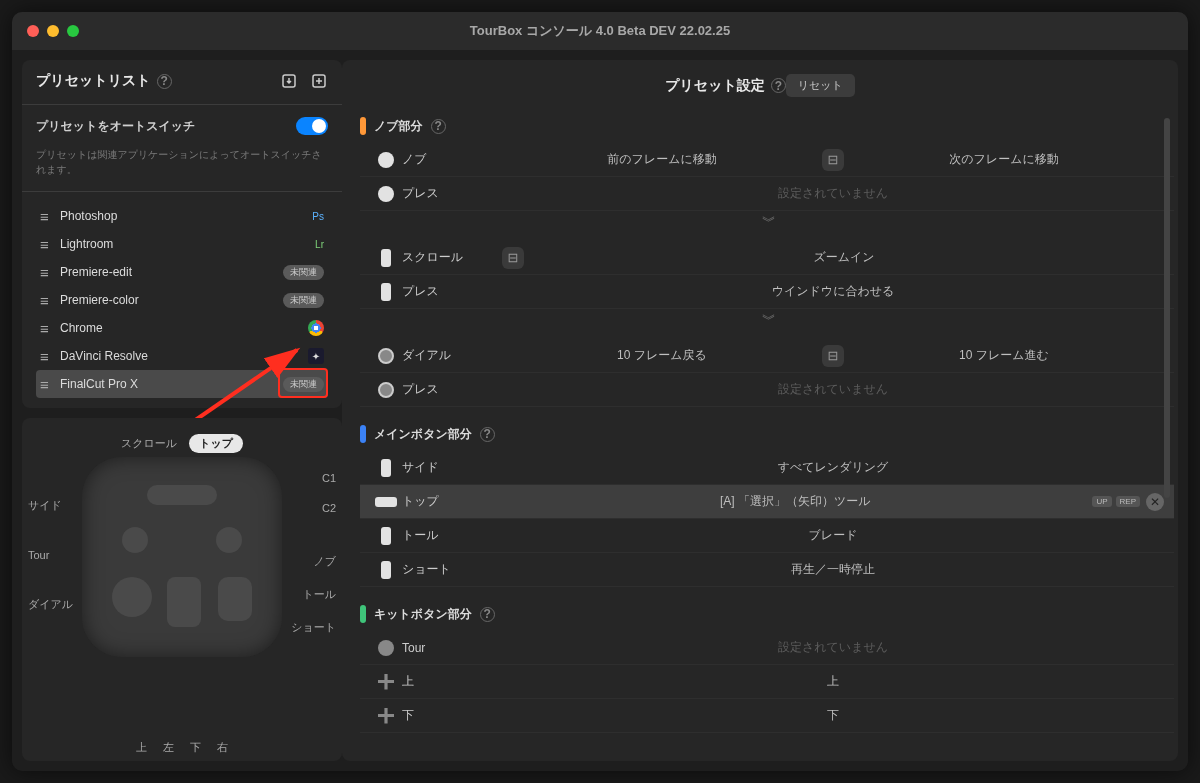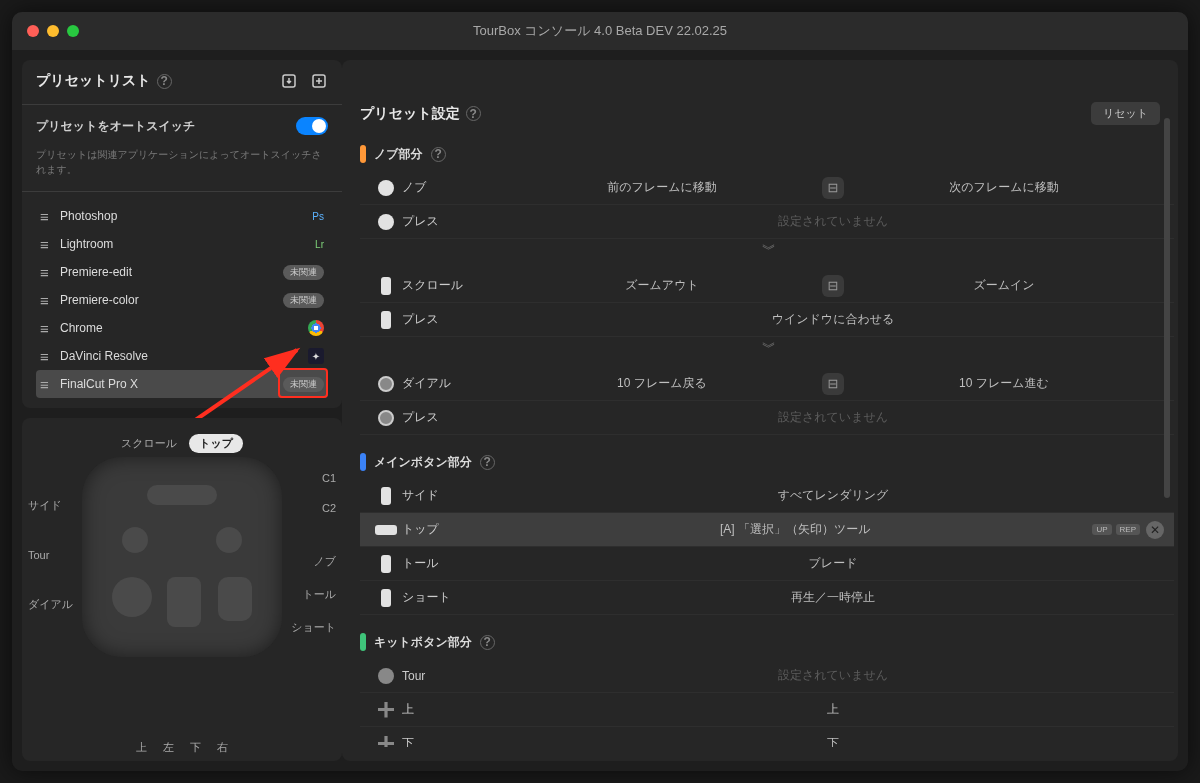--- a/index.html
+++ b/index.html
@@ -2,21 +2,21 @@
 <html><head>
 <meta charset="utf-8">
 <style>
   * { margin:0; padding:0; box-sizing:border-box; font-family:-apple-system,BlinkMacSystemFont,"Hiragino Sans",sans-serif; }
   body { background:#1a1a1a; width:1200px; height:783px; overflow:hidden; padding:12px; }
   .window { width:100%; height:100%; background:#1e1e1e; border-radius:10px; box-shadow:0 0 24px rgba(0,0,0,.6); display:flex; flex-direction:column; overflow:hidden; }
   .titlebar { height:38px; background:#2b2b2b; display:flex; align-items:center; padding:0 15px; position:relative; }
   .traffic { display:flex; gap:8px; }
   .tlight { width:12px; height:12px; border-radius:50%; }
   .tred{background:#ff5f57;} .tyellow{background:#febc2e;} .tgreen{background:#28c840;}
-  .wtitle { position:absolute; left:0; right:0; text-align:center; font-size:13px; color:#a8a8a8; font-weight:400; pointer-events:none; }
+  .wtitle { position:absolute; left:0; right:0; text-align:center; font-size:13px; color:#a8a8a8; font-weight:700; pointer-events:none; }
   .body { flex:1; display:flex; padding:10px; min-height:0; }
   .left { width:320px; display:flex; flex-direction:column; gap:10px; }
   .panel { background:#262626; border-radius:8px; }
   .presetlist { padding:12px 14px 4px 14px; display:flex; flex-direction:column; }
   .pl-head { display:flex; align-items:center; justify-content:space-between; margin-bottom:10px; }
   .pl-title { font-size:14px; color:#e8e8e8; font-weight:600; display:flex; align-items:center; gap:6px; }
   .help { font-size:12px; color:#888; border:1px solid #666; border-radius:50%; width:15px; height:15px; display:inline-flex; align-items:center; justify-content:center; }
   .pl-actions { display:flex; gap:12px; color:#ccc; }
   .iconbtn { width:18px; height:18px; display:flex; align-items:center; justify-content:center; cursor:pointer; }
   .hr { height:1px; background:#3c3c3c; margin:4px -14px; }
@@ -43,21 +43,21 @@
   .chip { background:#e8e8e8; color:#222; font-size:11px; padding:2px 10px; border-radius:10px; font-weight:600; }
   .dev-lbl { font-size:11px; color:#aaa; }
   .device-img { width:200px; height:200px; margin:0 auto; background:#3a3a3a; border-radius:40px; position:relative; box-shadow:inset 0 0 20px rgba(0,0,0,.5); }
   .device-img::before{content:"";position:absolute;top:28px;left:50%;transform:translateX(-50%);width:70px;height:20px;border-radius:10px;background:#4a4a4a;}
   .dcircle{position:absolute;width:26px;height:26px;border-radius:50%;background:#4a4a4a;}
   .side-labels { position:absolute; left:6px; top:80px; display:flex; flex-direction:column; gap:36px; font-size:11px; color:#aaa; }
   .side-labels-r { position:absolute; right:6px; top:54px; display:flex; flex-direction:column; gap:18px; font-size:11px; color:#aaa; text-align:right; }
   .bottom-labels { position:absolute; bottom:6px; left:0; right:0; display:flex; justify-content:center; gap:16px; font-size:11px; color:#aaa; }
   .right { flex:1; display:flex; flex-direction:column; min-width:0; }
   .right .panel { flex:1; display:flex; flex-direction:column; padding:14px 0; min-height:0; }
-  .settings-head { display:flex; justify-content:space-between; align-items:center; padding:0 18px 12px 18px;margin-top:28px; }
+  .settings-head { display:flex; justify-content:center; align-items:center; padding:0 18px 12px 18px; }
   .resetbtn { background:#3c3c3c; color:#ccc; font-size:11px; padding:4px 12px; border-radius:5px; border:none; cursor:pointer; }
   .sections { flex:1; overflow:hidden; padding:0 4px 0 18px; }
   .sec-head { display:flex; align-items:center; gap:8px; padding:8px 0; font-size:12px; color:#dcdcdc; font-weight:600; }
   .cap { width:6px; height:18px; border-radius:3px; }
   .cap.orange{background:#ff9838;} .cap.blue{background:#3b82f6;} .cap.green{background:#3fc47a;}
   .item-row { display:flex; align-items:center; height:34px; font-size:12px; color:#ccc; border-bottom:1px solid #2e2e2e; padding:0 10px; }
   .item-row.hi { background:#3e3e3e; }
   .item-row .ic { width:32px; display:flex; justify-content:center; }
   .knob { width:16px; height:16px; border-radius:50%; background:#e2e2e2; }
   .knob.dim { background:#888; }
@@ -234,21 +234,20 @@
               <span class="item-name">プレス</span>
               <span class="val muted">設定されていません</span>
             </div>
             <div class="expander">︾</div>
             <div style="height: 10px;"></div>
             <div class="item-row">
               <span class="ic">
                 <span class="bar"></span>
               </span>
               <span class="item-name">スクロール</span>
-              <span class="val">ズームアウト</span>
               <span class="sep">⊟</span>
               <span class="val">ズームイン</span>
             </div>
             <div class="item-row">
               <span class="ic">
                 <span class="bar"></span>
               </span>
               <span class="item-name">プレス</span>
               <span class="val ">ウインドウに合わせる</span>
             </div>

